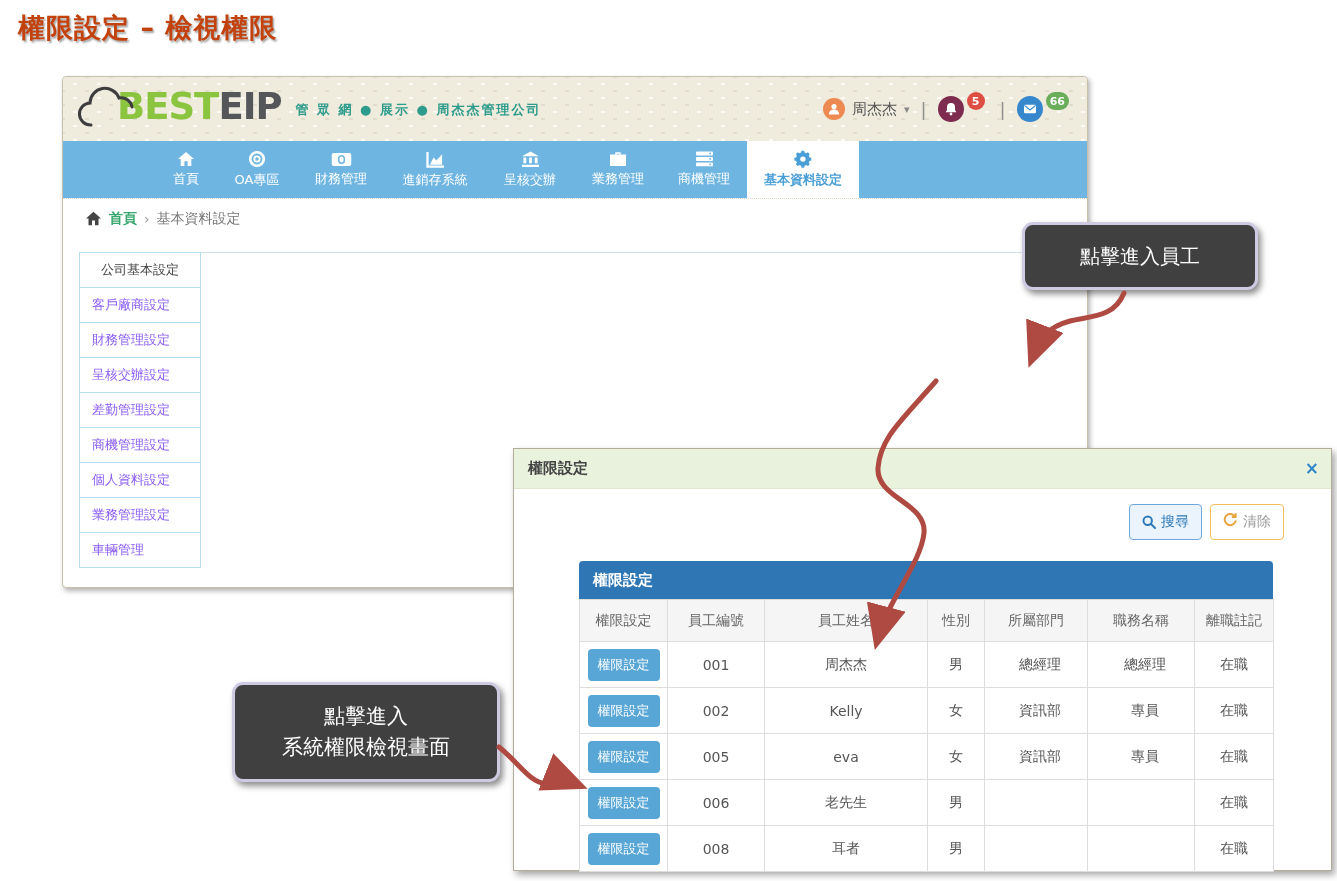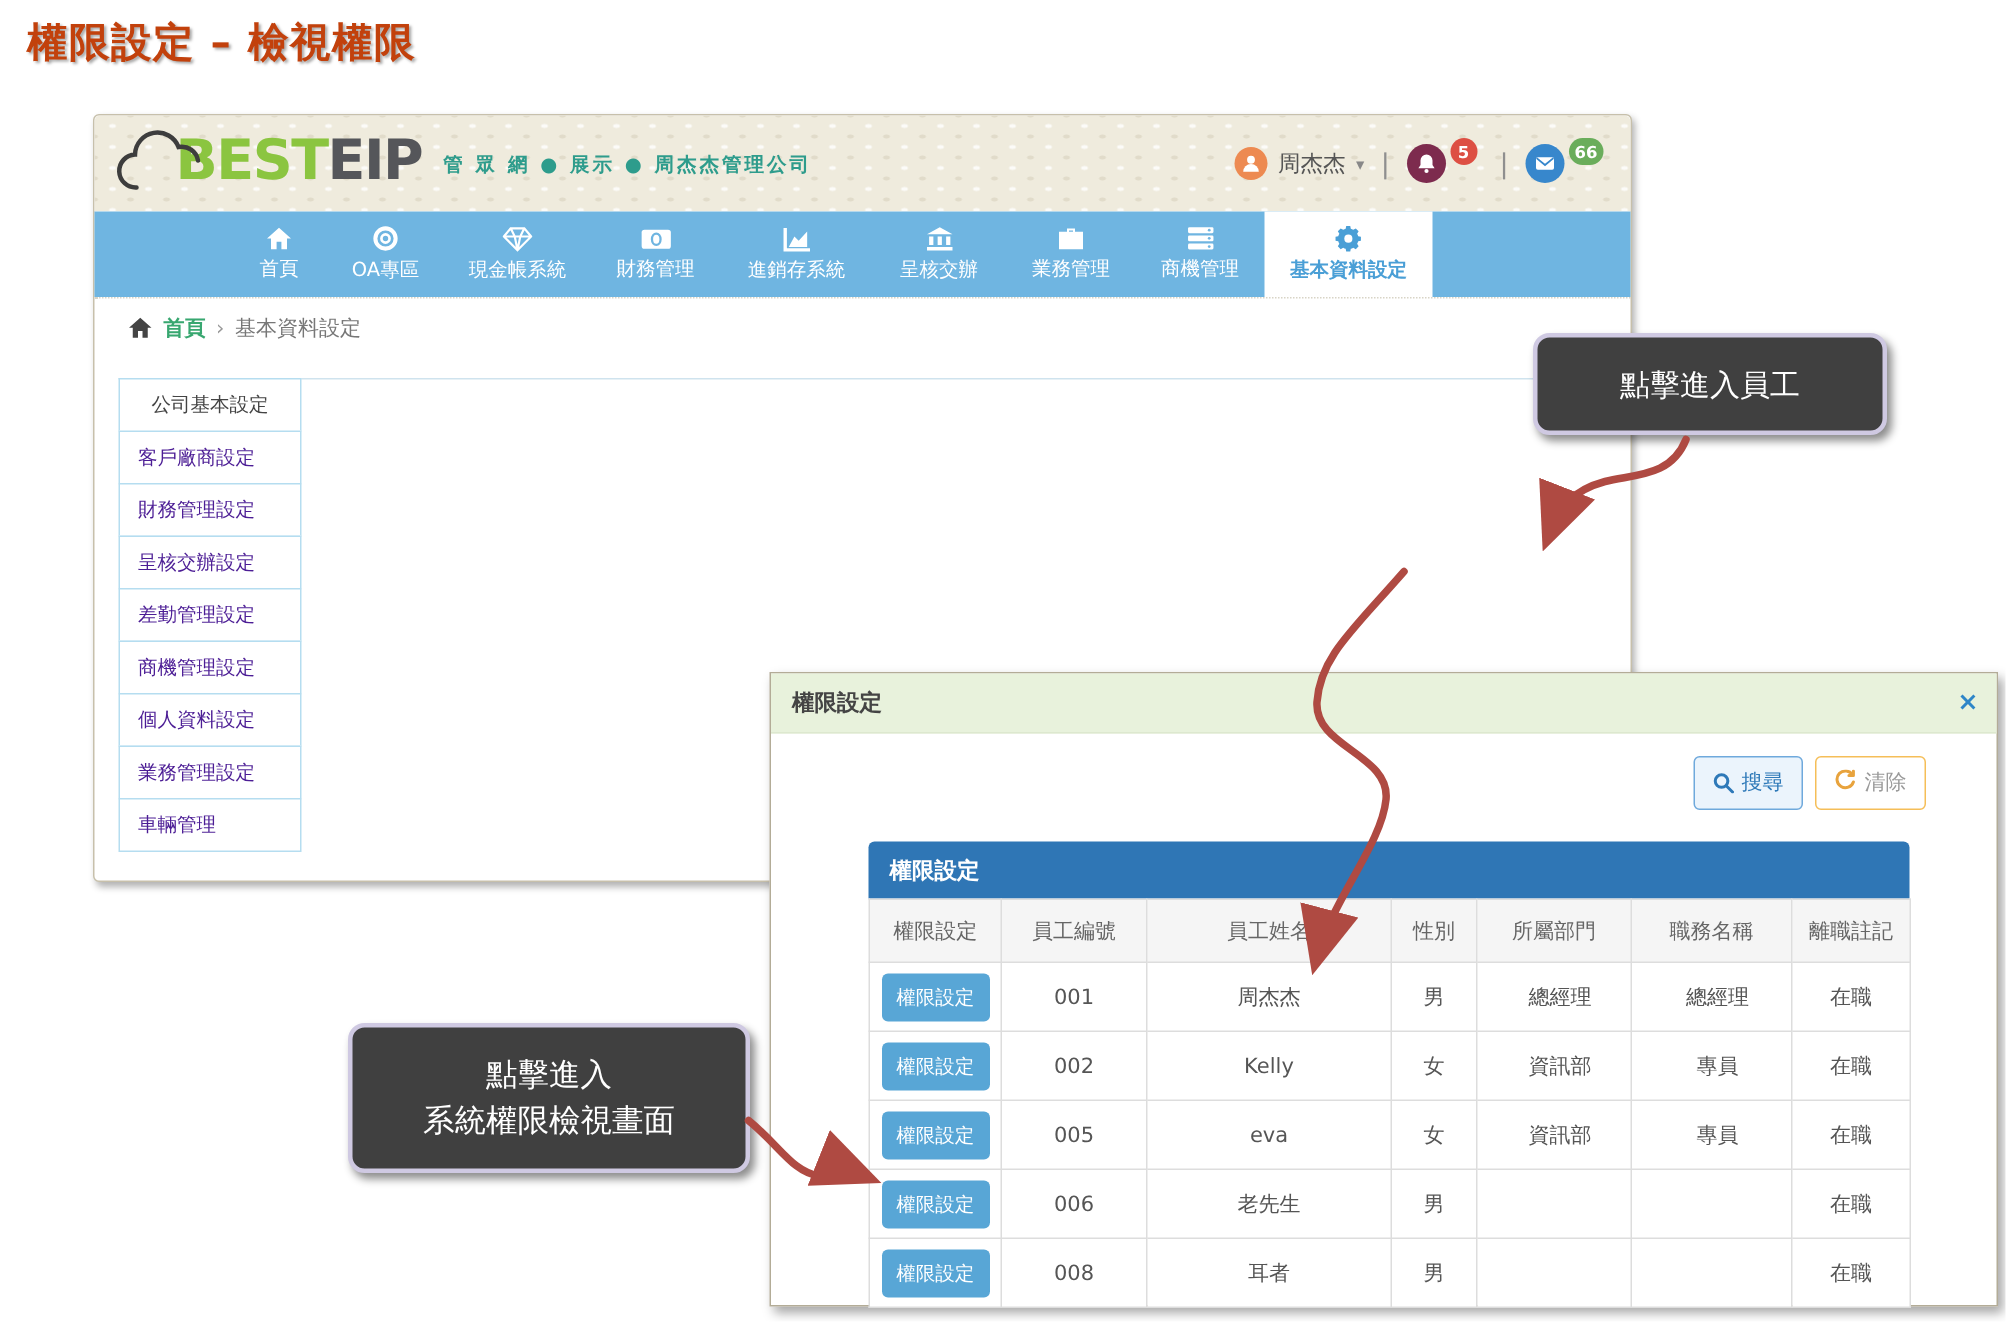--- a/index.html
+++ b/index.html
@@ -48,21 +48,21 @@
   
   .breadcrumb { height:40px; display:flex; align-items:center; gap:7px; padding-left:22px;
     border-bottom:0; border-top:1px dotted #d8d4c6; font-size:14px; }
   .bc-home { color:#38a770; font-weight:700; }
   .bc-sep { color:#999; }
   .bc-cur { color:#777; }
 
   
   .content-topline { position:absolute; left:138px; top:175px; width:878px; height:0; border-top:1px solid #cfe3ee; }
   .side-tabs { position:absolute; left:16px; top:176px; width:122px; }
-  .side-tab { height:36px; margin-top:-1px; border:1px solid #b5ddf0; background:#fff; color:#4c1d95;
+  .side-tab { height:36px; margin-top:-1px; border:1px solid #b5ddf0; background:#fff; color:#8b5cf6;
     font-size:13px; display:flex; align-items:center; padding-left:12px; cursor:pointer; }
   .side-tab.active { color:#444; border-bottom-color:#fff;padding-left:21px; }
 
   
   .qbtn { position:absolute; width:188px; height:43px; background:#56a6d8; color:#fff; font-size:15px;
     border:none; border-radius:6px; letter-spacing:1px; box-shadow:2px 3px 4px rgba(70,70,70,.55);
     display:flex; align-items:center; justify-content:center; cursor:pointer;
     font-family:"DejaVu Sans","Liberation Sans",sans-serif; }
 
   
@@ -156,26 +156,20 @@
           </svg>
         <span>首頁</span>
       </div>
       <div class="nav-item w80">
         <svg width="18" height="18" viewBox="0 0 20 20" fill="none" stroke="currentColor">
             <circle cx="10" cy="10" r="7.5" stroke-width="3"></circle>
             <circle cx="10" cy="10" r="3" stroke-width="2"></circle>
           </svg>
         <span>OA專區</span>
       </div>
-      <div class="nav-item w96">
-        <svg width="20" height="17" viewBox="0 0 22 18" fill="none" stroke="currentColor" stroke-width="1.6">
-            <path d="M6 1 H16 L21 7 L11 17 L1 7 Z M1 7 H21 M6 1 L9 7 L11 17 M16 1 L13 7 L11 17"></path>
-          </svg>
-        <span>現金帳系統</span>
-      </div>
       <div class="nav-item w88">
         <svg width="21" height="15" viewBox="0 0 22 15">
             <rect x="0.8" y="0.8" width="20.4" height="13.4" rx="2" fill="currentColor"></rect>
             <ellipse cx="11" cy="7.5" rx="3" ry="4" fill="none" stroke="#6fb5e1" stroke-width="1.6"></ellipse>
           </svg>
         <span>財務管理</span>
       </div>
       <div class="nav-item w100">
         <svg width="19" height="17" viewBox="0 0 20 18">
             <path d="M1.5 1 V16.5 H19" fill="none" stroke="currentColor" stroke-width="2.4"></path>

